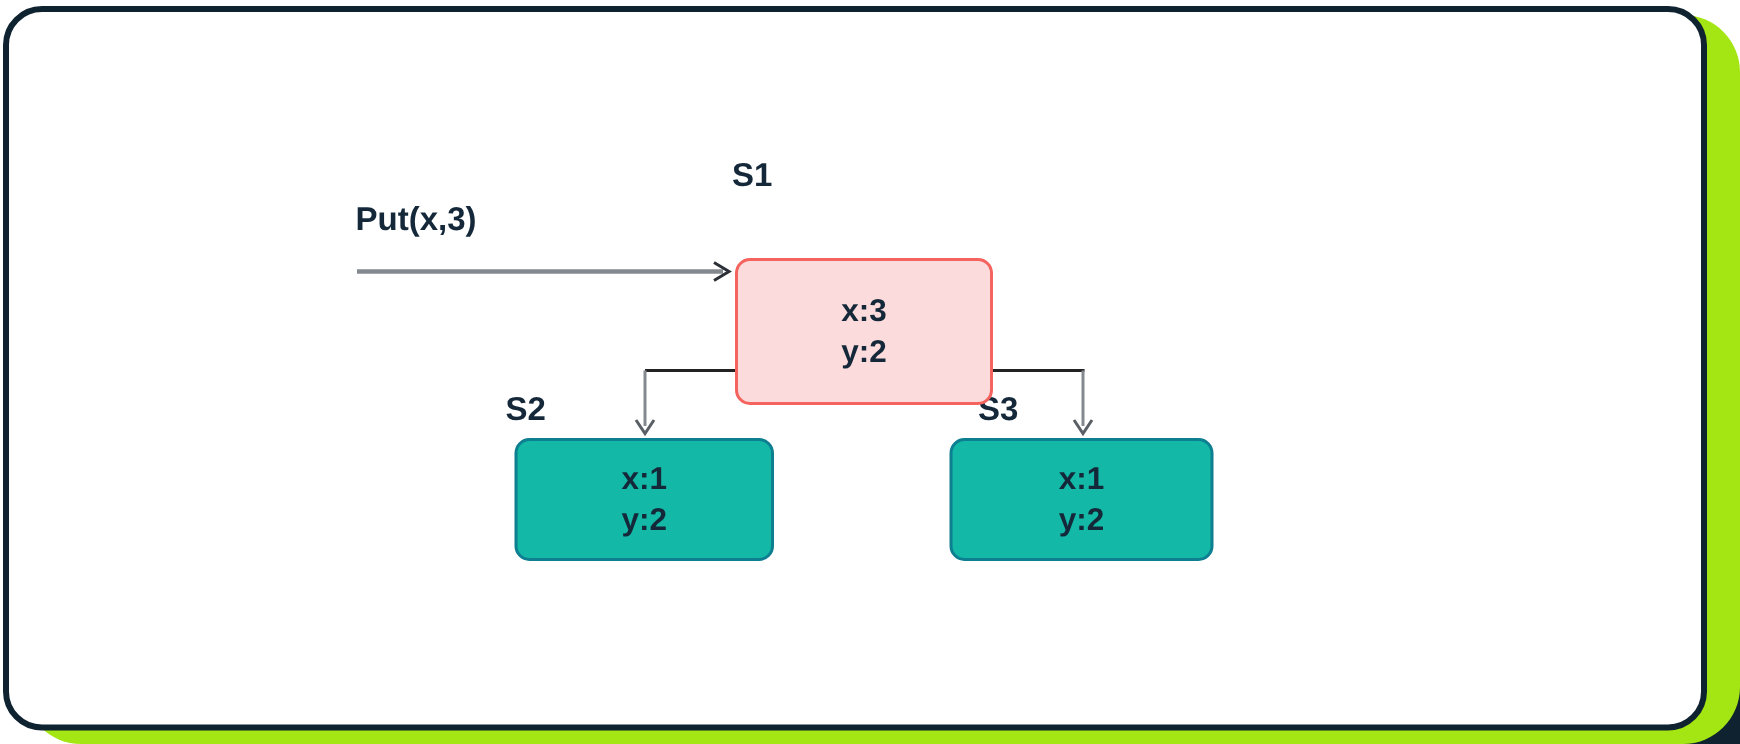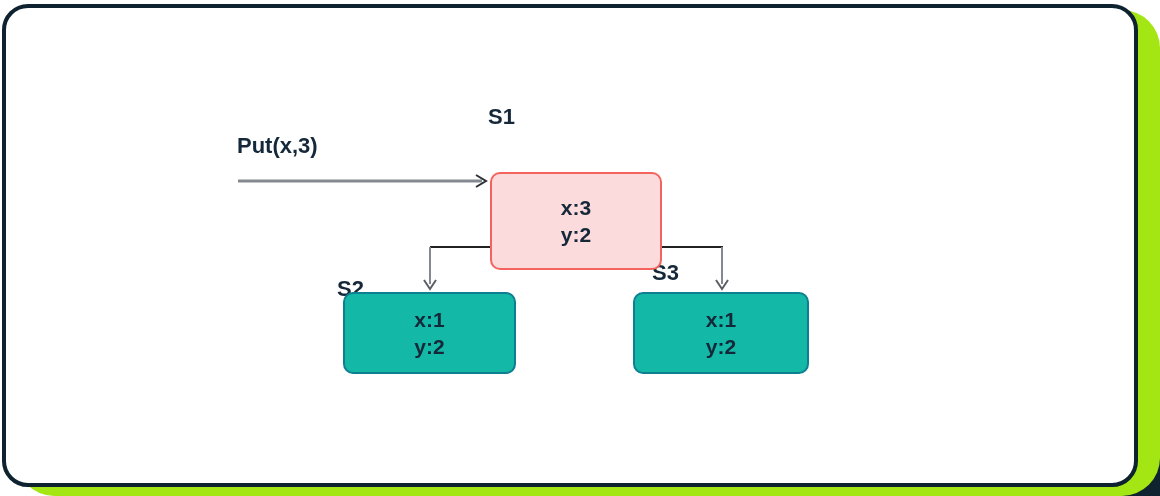--- a/index.html
+++ b/index.html
@@ -51,21 +51,21 @@
   .diagram-label {
     position: absolute;
     font-size: 22px;
     font-weight: bold;
     color: #14283a;
     white-space: nowrap;
   }
 
   .op-label   { left: 237px; top: 133px; text-align: right; }
   .s1-label   { left: 488px; top: 104px; }
-  .s2-label   { left: 337px; top: 260px; margin-top: 16px; }
+  .s2-label   { left: 337px; top: 260px; }
   .s3-label   { left: 652px; top: 260px; }
 
   .node {
     position: absolute;
     display: flex;
     flex-direction: column;
     align-items: center;
     justify-content: center;
     border-radius: 10px;
     font-size: 21px;

